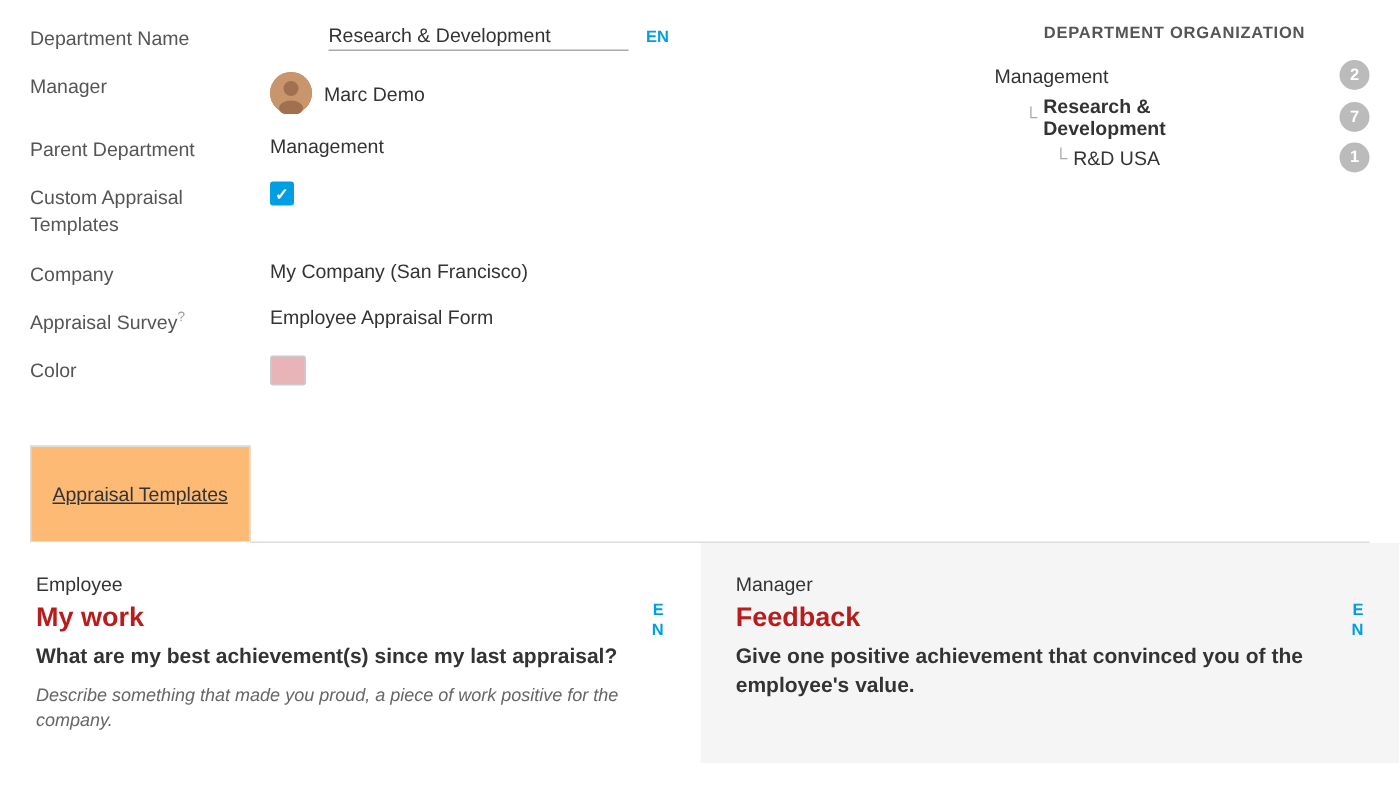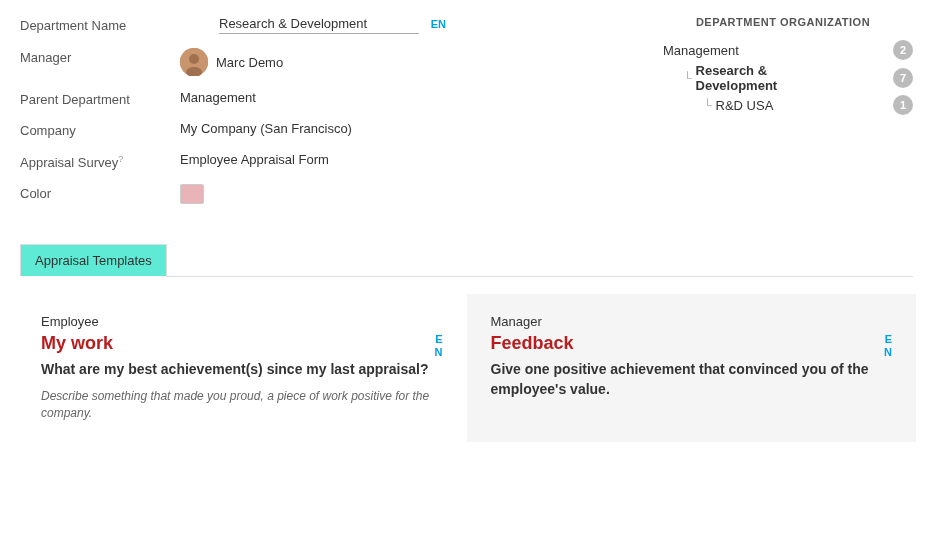--- a/index.html
+++ b/index.html
@@ -29,24 +29,24 @@
     .org-node { display: flex; align-items: center; justify-content: space-between; padding: 2px 0; }
     .org-node-label { font-size: 13px; color: #333; }
     .org-node-label.bold { font-weight: 700; }
     .org-badge { background: #bbb; color: #fff; border-radius: 50%; width: 20px; height: 20px; display: flex; align-items: center; justify-content: center; font-size: 11px; font-weight: bold; }
     .org-child { padding-left: 20px; }
     .org-child-row { display: flex; align-items: center; justify-content: space-between; padding: 1px 0; }
     .org-indent { display: flex; align-items: center; gap: 4px; }
     .org-indent-line { color: #aaa; font-size: 12px; }
 
     .tabs-bar { border-bottom: 1px solid #ddd; margin: 10px 20px 0; }
-    .tab { display: inline-block; padding: 8px 14px; font-size: 13px; color: #333; border: 1px solid #ddd; border-bottom: none; background: #5eead4; cursor: pointer; margin-bottom: -1px; }
+    .tab { display: inline-block; padding: 24px 14px; font-size: 13px; color: #333; border: 1px solid #ddd; border-bottom: none; background: #fdba74; cursor: pointer; margin-bottom: -1px; text-decoration: underline; }
     .tab.active { border-bottom: 1px solid #fff; font-weight: normal; }
 
-    .appraisal-grid { display: flex; margin: 17px; }
+    .appraisal-grid { display: flex; margin: 0; }
     .appraisal-col { flex: 1; padding: 20px 24px; background: #fff; }
     .appraisal-col.right { background: #f5f5f5; }
     .col-role { font-size: 13px; color: #333; margin-bottom: 4px; }
     .col-title { font-size: 18px; font-weight: 700; color: #b91c1c; margin-bottom: 6px; }
     .col-question { font-size: 14px; font-weight: 700; color: #333; margin-bottom: 8px; line-height: 1.4; }
     .col-desc { font-size: 12px; color: #666; font-style: italic; line-height: 1.4; }
     .lang-badges { display: flex; flex-direction: column; align-items: flex-end; gap: 1px; }
     .lang-badge { font-size: 11px; font-weight: bold; color: #009EE3; }
     .col-header-row { display: flex; justify-content: space-between; align-items: flex-start; }
 
@@ -80,20 +80,26 @@
         </div>
         <span>Marc Demo</span>
       </div>
     </div>
 
     <div class="form-row">
       <div class="form-label">Parent Department</div>
       <div class="form-value">Management</div>
     </div>
 
+    <div class="form-row field-row-multiline">
+      <div class="form-label field-label-multiline">Custom Appraisal Templates</div>
+      <div class="form-value">
+        <div class="checkbox-teal"></div>
+      </div>
+    </div>
 
     <div class="form-row">
       <div class="form-label">Company</div>
       <div class="form-value">My Company (San Francisco)</div>
     </div>
 
     <div class="form-row">
       <div class="form-label">
         <span>Appraisal Survey</span><sup style="font-size:9px; color:#999;">?</sup>
       </div>

